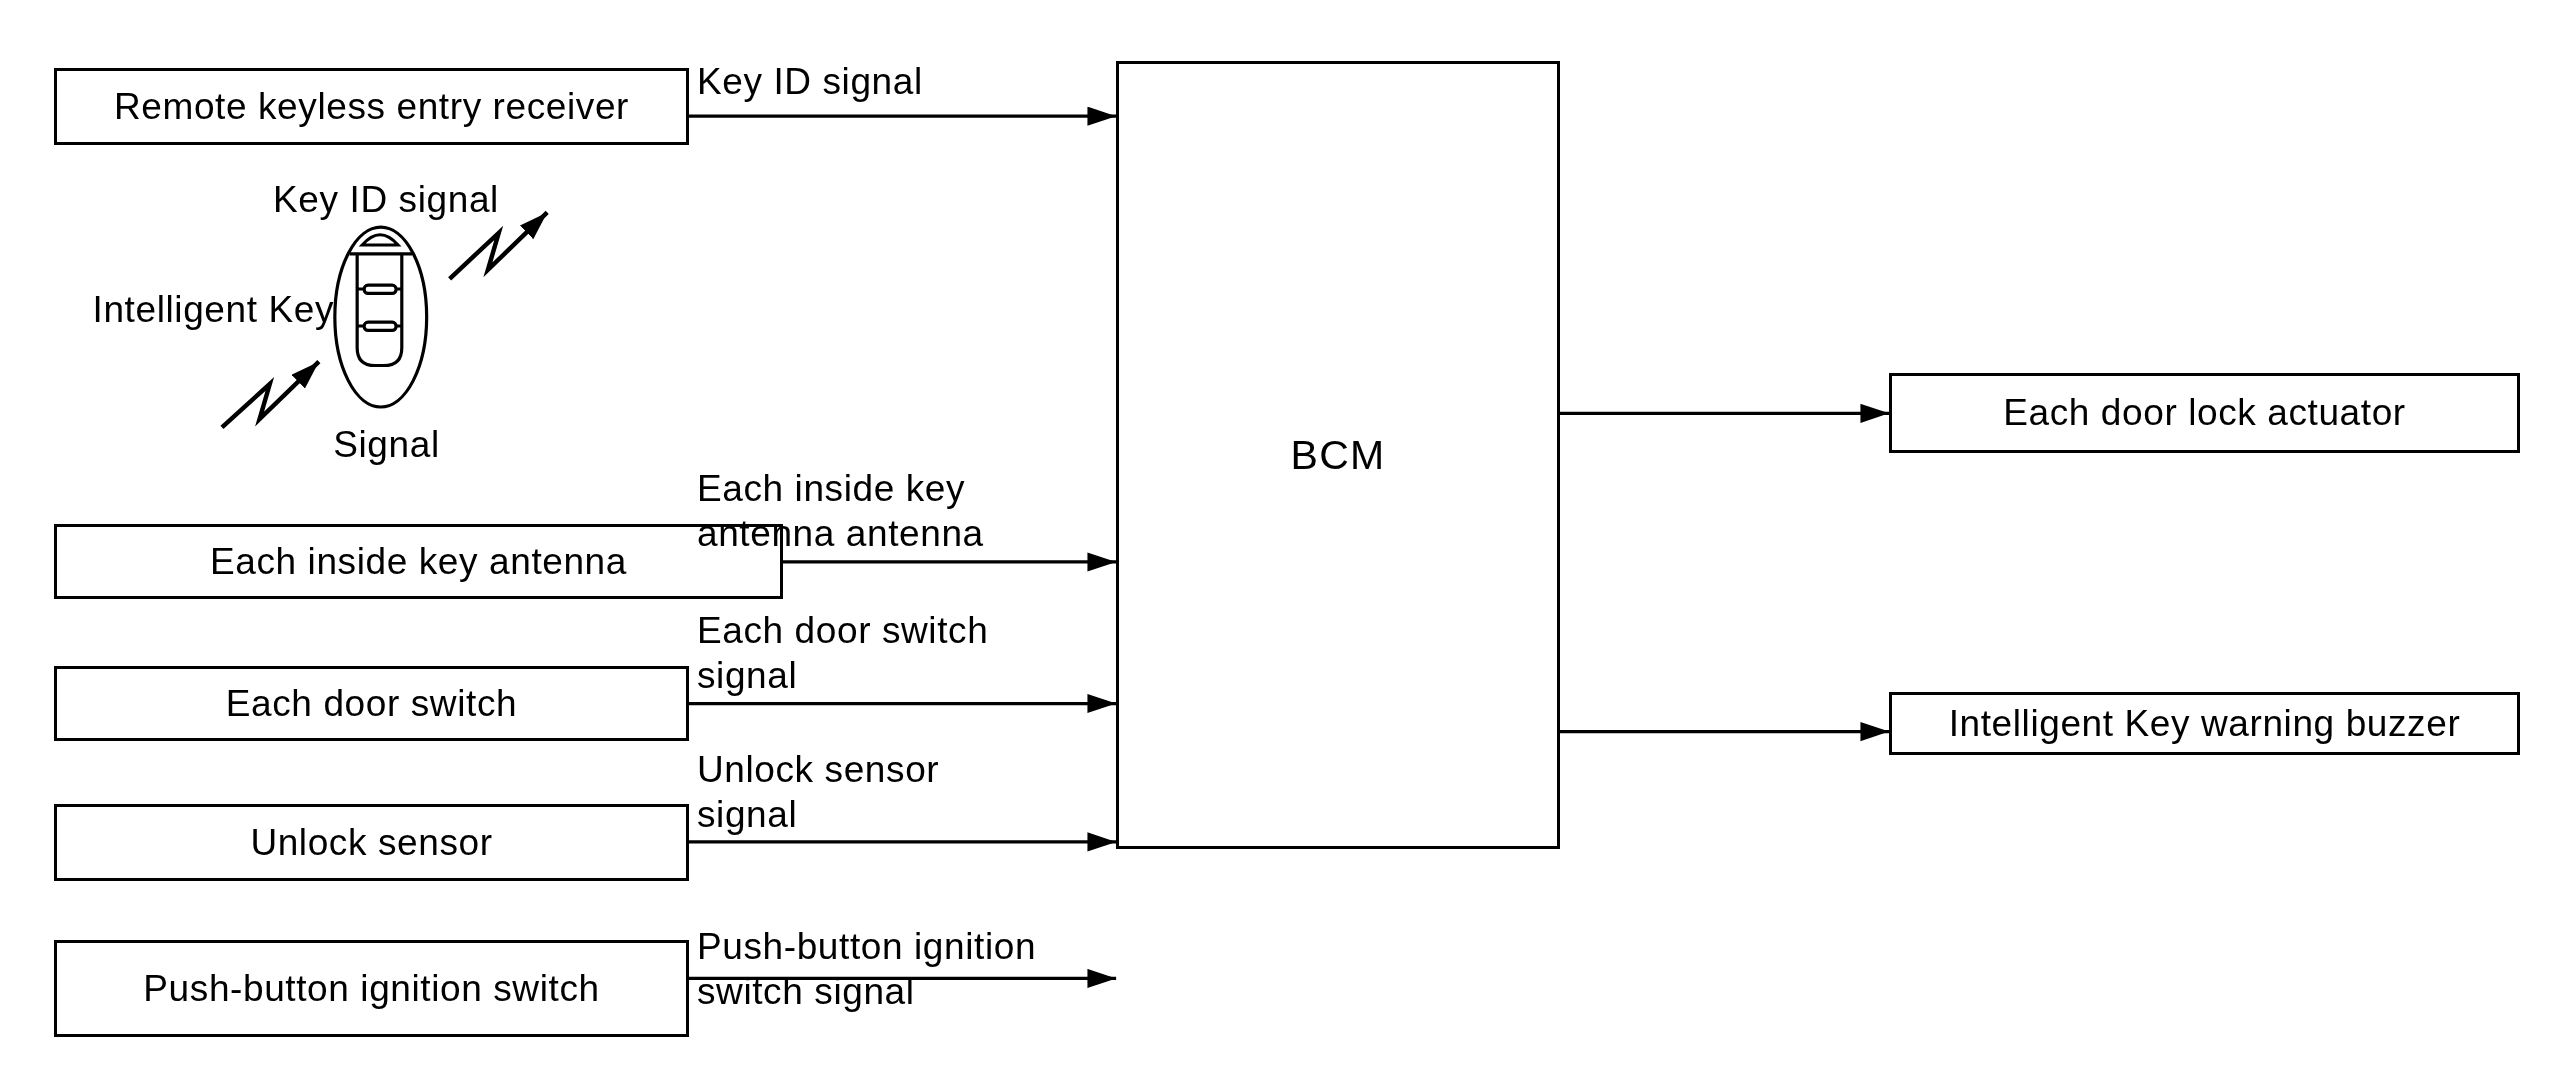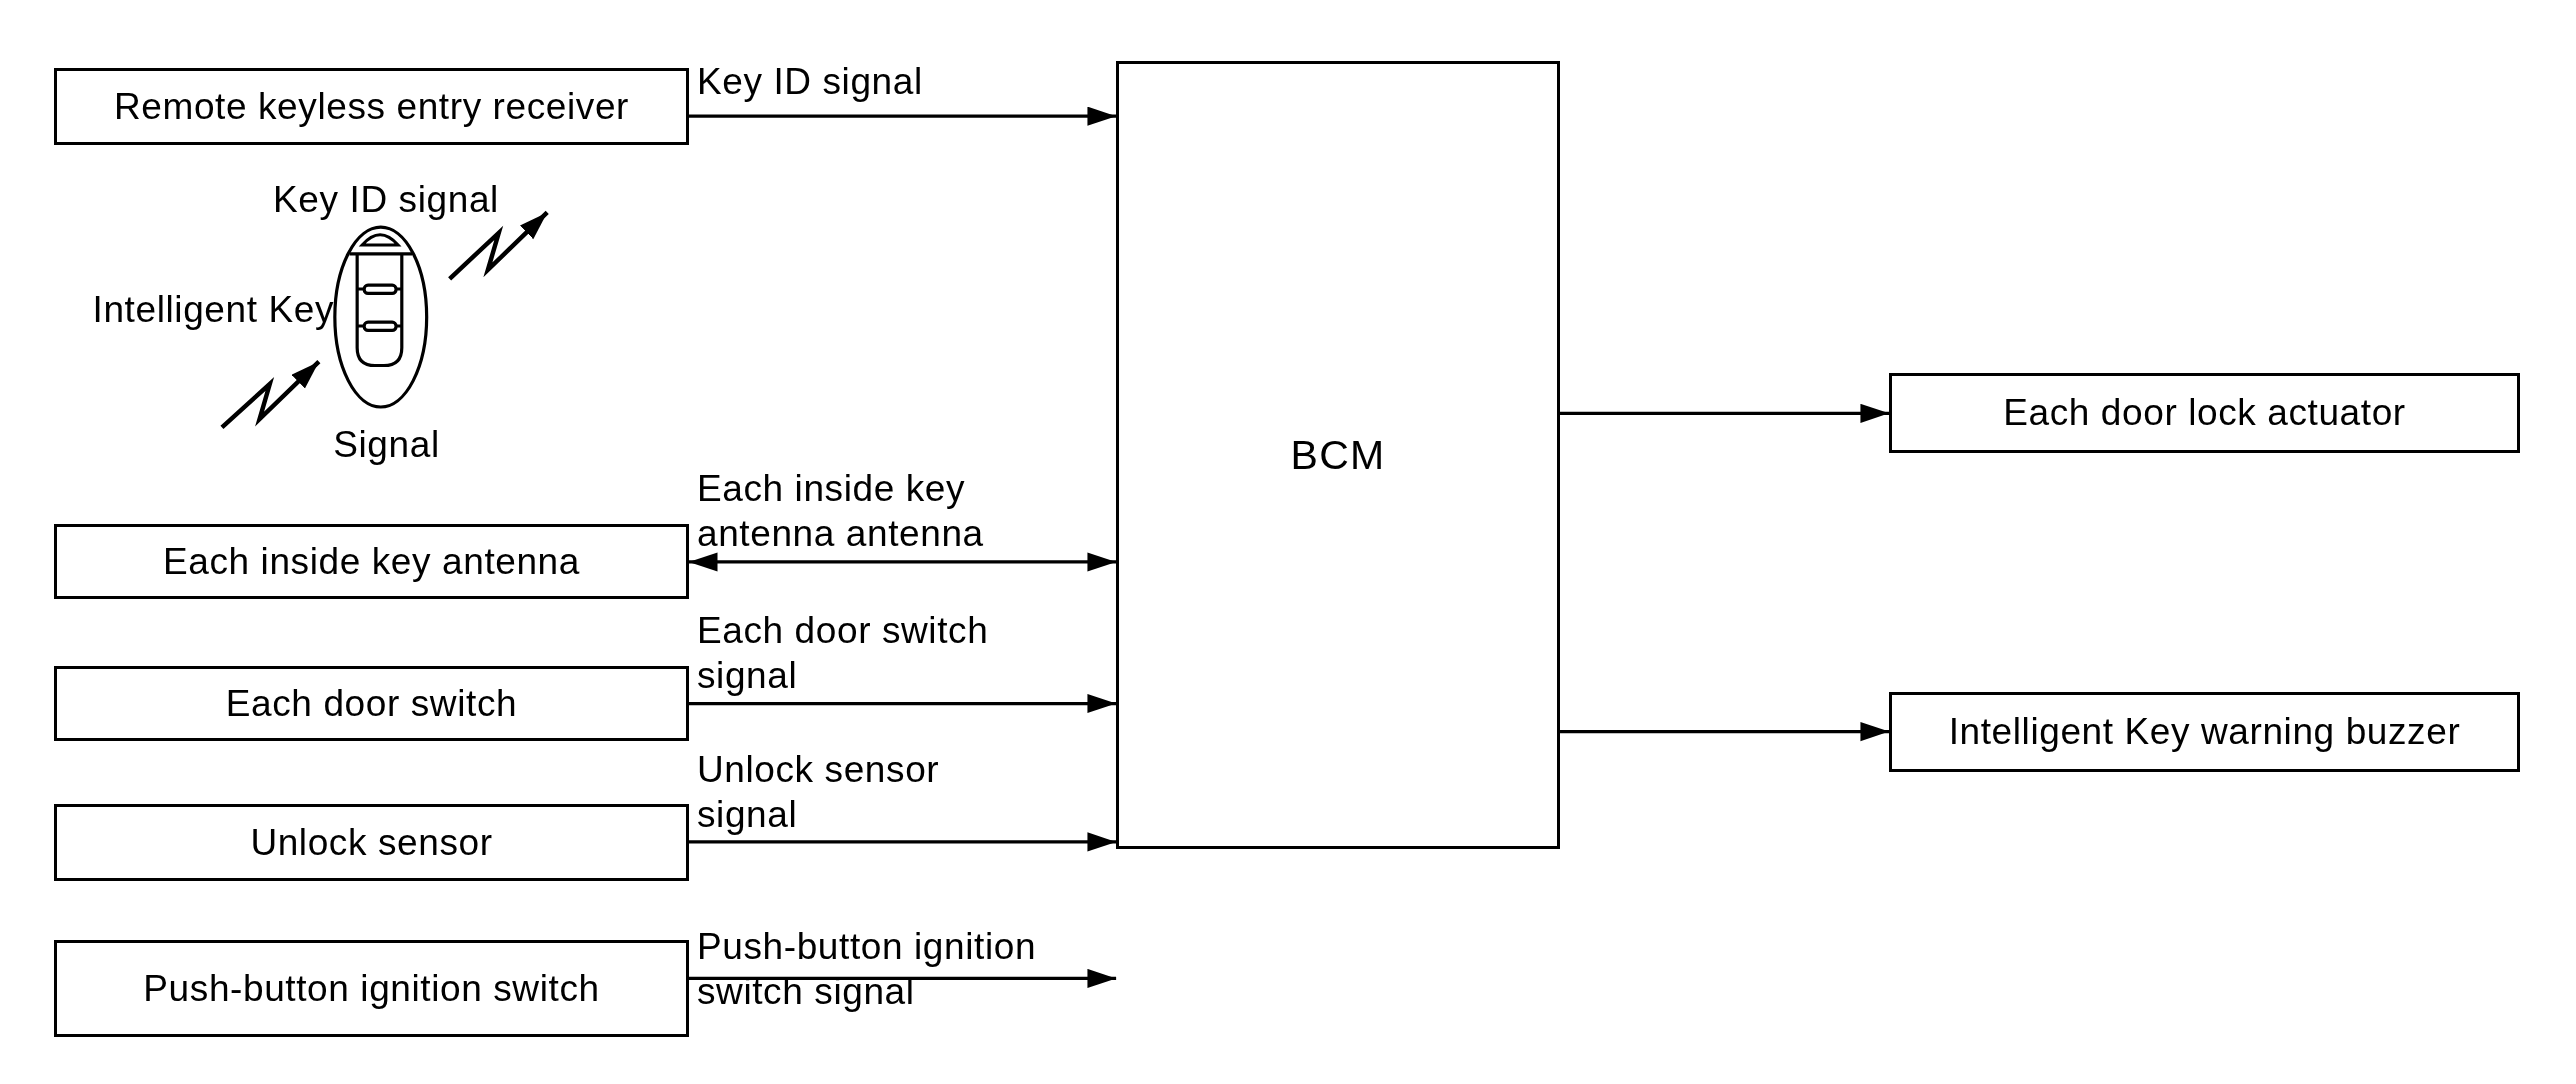--- a/index.html
+++ b/index.html
@@ -65,29 +65,29 @@
       <line x1="560" y1="453" x2="630" y2="453"></line>
       <rect x="571" y="447" width="50" height="13" rx="6" fill="#ffffff"></rect>
       <line x1="560" y1="511" x2="630" y2="511"></line>
       <rect x="571" y="505" width="50" height="13" rx="6" fill="#ffffff"></rect>
       <polyline stroke-width="7" points="705,437 782,365 765,423 858,333" marker-end="url(#ah)"></polyline>
       <polyline stroke-width="7" points="348,670 423,602 407,657 500,567" marker-end="url(#ah)"></polyline>
     </g>
   </svg>
 
   <div class="box" style="left:54px;top:68px;width:635px;height:77px;">Remote keyless entry receiver</div>
-  <div class="box" style="left:54px;top:524px;width:635px;height:75px;">Each inside key antenna</div>
+  <div class="box" style="left:54px;top:524px;width:729px;height:75px;">Each inside key antenna</div>
   <div class="box" style="left:54px;top:666px;width:635px;height:75px;">Each door switch</div>
   <div class="box" style="left:54px;top:804px;width:635px;height:77px;">Unlock sensor</div>
   <div class="box" style="left:54px;top:940px;width:635px;height:97px;">Push-button ignition switch</div>
 
   <div class="box bcm-box" style="left:1116px;top:61px;width:444px;height:788px;">BCM</div>
 
   <div class="box" style="left:1889px;top:373px;width:631px;height:80px;">Each door lock actuator</div>
-  <div class="box" style="left:1889px;top:692px;width:631px;height:80px;">Intelligent Key warning buzzer</div>
+  <div class="box" style="left:1889px;top:692px;width:631px;height:63px;">Intelligent Key warning buzzer</div>
 
   <div class="sig" style="left:697px;top:59px;">
     <div>Key ID signal</div>
   </div>
   <div class="sig" style="left:697px;top:466px;">
     <div>Each inside key</div>
     <div>antenna antenna</div>
   </div>
   <div class="sig" style="left:697px;top:608px;">
     <div>Each door switch</div>

